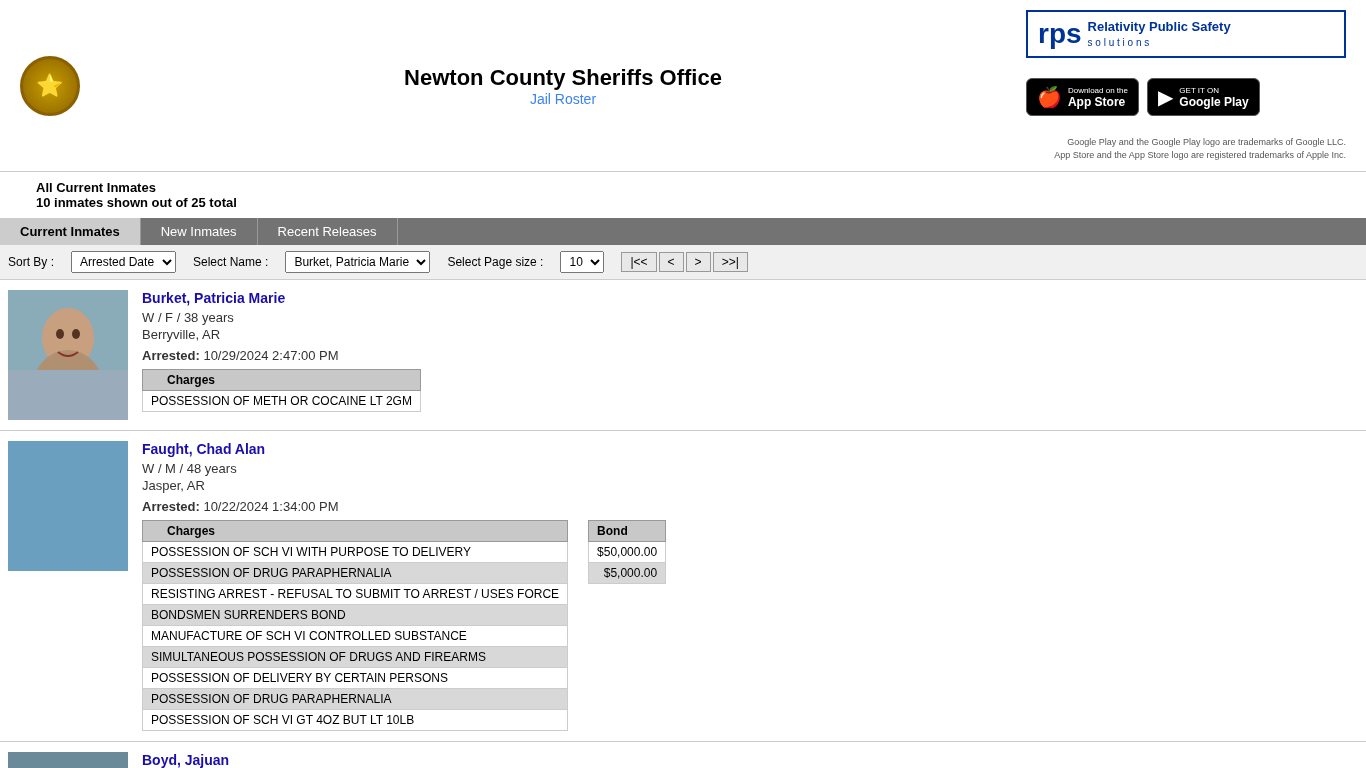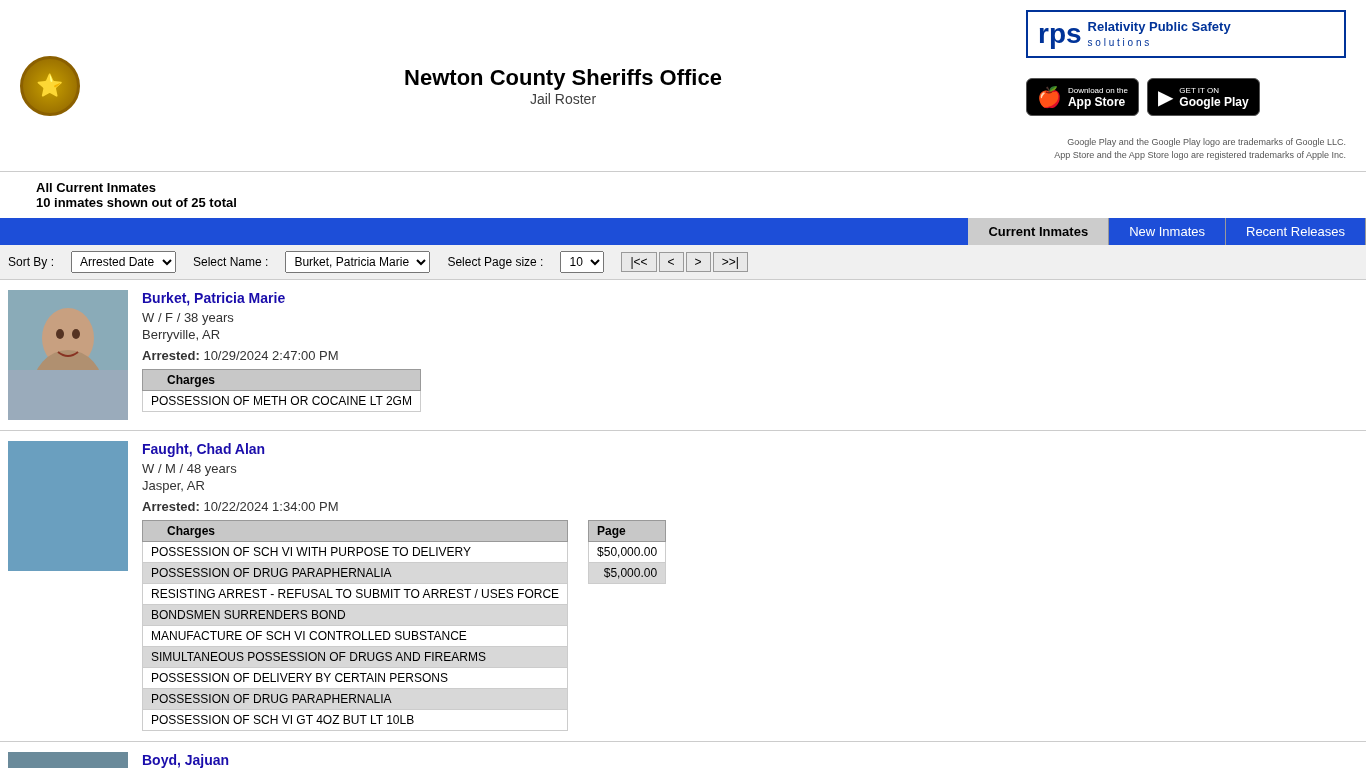--- a/index.html
+++ b/index.html
@@ -2,21 +2,21 @@
 <html><head>
   <meta charset="utf-8">
   <style>
     * { margin: 0; padding: 0; box-sizing: border-box; }
     body { font-family: Arial, sans-serif; font-size: 13px; background: #fff; color: #000; }
 
     
     #header { display: flex; align-items: center; justify-content: space-between; padding: 10px 20px; border-bottom: 1px solid #ccc; }
     #header-center { text-align: center; flex: 1; }
     #header-center h1 { font-size: 22px; font-weight: bold; color: #000; }
-    #header-center h2 { font-size: 14px; font-weight: normal; color: #404040; }
+    #header-center h2 { font-size: 14px; font-weight: normal; color: #3b82f6; }
     #header-left { width: 80px; }
     #header-right { display: flex; flex-direction: column; gap: 20px; width: 320px; }
 
     
     .badge-icon { width: 60px; height: 60px; background: radial-gradient(circle, #c8a000, #8b6000); border-radius: 50%; display: flex; align-items: center; justify-content: center; color: #fff; font-size: 22px; border: 3px solid #8b6000; }
 
     
     .rps-logo { border: 2px solid #003399; padding: 6px 10px; display: flex; align-items: center; gap: 6px; background: #fff; }
     .rps-letters { font-size: 28px; font-weight: bold; color: #003399; }
     .rps-text { font-size: 10px; color: #003399; line-height: 1.3; }
@@ -32,21 +32,21 @@
     .app-btn-text .small { font-size: 8px; }
     .app-btn-text .big { font-size: 12px; font-weight: bold; }
 
     .app-disclaimer { font-size: 9px; color: #555; text-align: right; line-height: 1.4; }
 
     
     #info-bar { padding: 8px 36px; }
     #info-bar p { font-weight: bold; font-size: 13px; }
 
     
-    #tabs { display: flex; background: #1d4ed8; justify-content: flex-end; }
+    #tabs { display: flex; background: #737373; }
     .tab { padding: 6px 20px; color: #fff; font-size: 13px; cursor: pointer; border-right: 1px solid #999; }
     .tab.active { background: #ccc; color: #000; font-weight: bold; }
 
     
     #controls { display: flex; align-items: center; gap: 17px; padding: 6px 8px; background: #f0f0f0; border-bottom: 1px solid #ccc; flex-wrap: wrap; }
     #controls label { font-size: 12px; }
     #controls select { font-size: 12px; padding: 2px 4px; }
     .page-nav { display: flex; gap: 2px; }
     .page-btn { padding: 2px 8px; border: 1px solid #999; background: #e8e8e8; cursor: pointer; font-size: 12px; }
 
@@ -230,21 +230,21 @@
                 <td>POSSESSION OF DRUG PARAPHERNALIA</td>
               </tr>
             <tr>
                 <td>POSSESSION OF SCH VI GT 4OZ BUT LT 10LB</td>
               </tr>
           </tbody>
         </table>
         <table class="bond-table" style="align-self: flex-start; margin-left: 10px;">
           <thead>
             <tr>
-                <th>Page</th>
+                <th>Bond</th>
               </tr>
           </thead>
           <tbody>
             <tr>
                 <td>$50,000.00</td>
               </tr>
             <tr>
                 <td>$5,000.00</td>
               </tr>
           </tbody>

